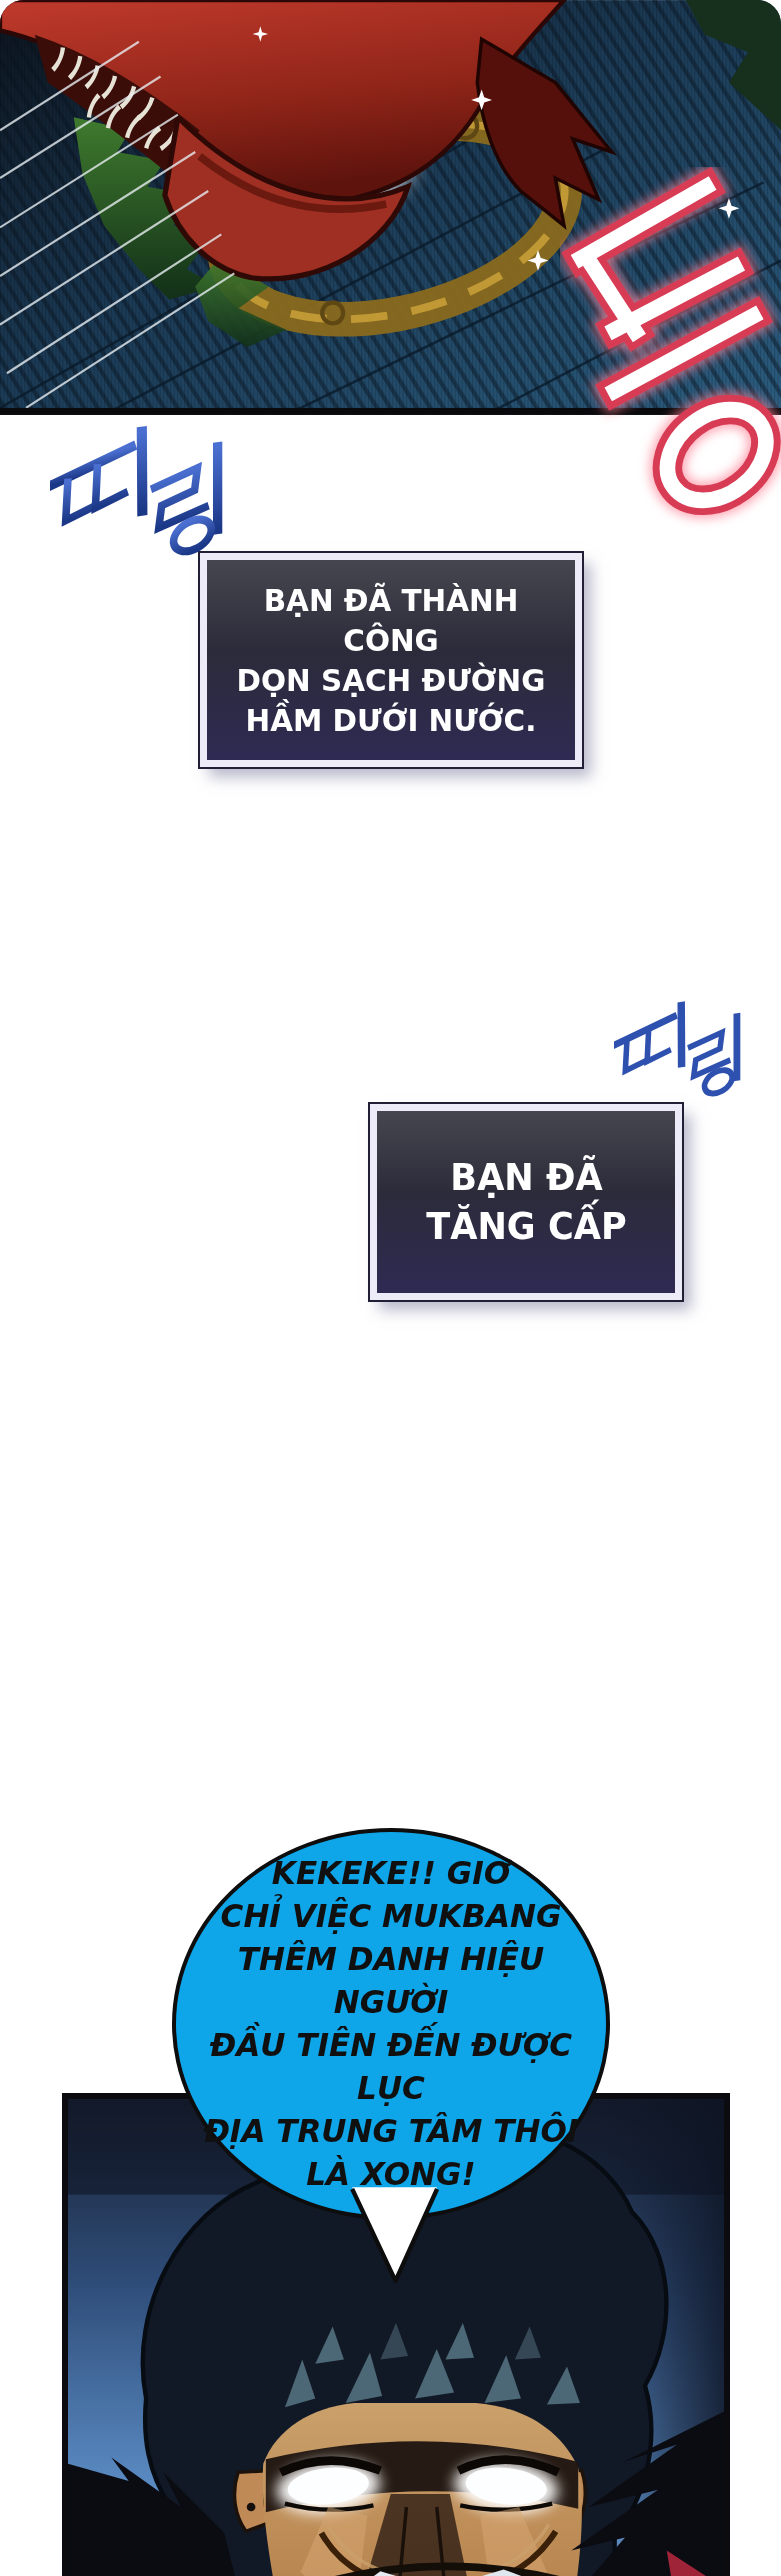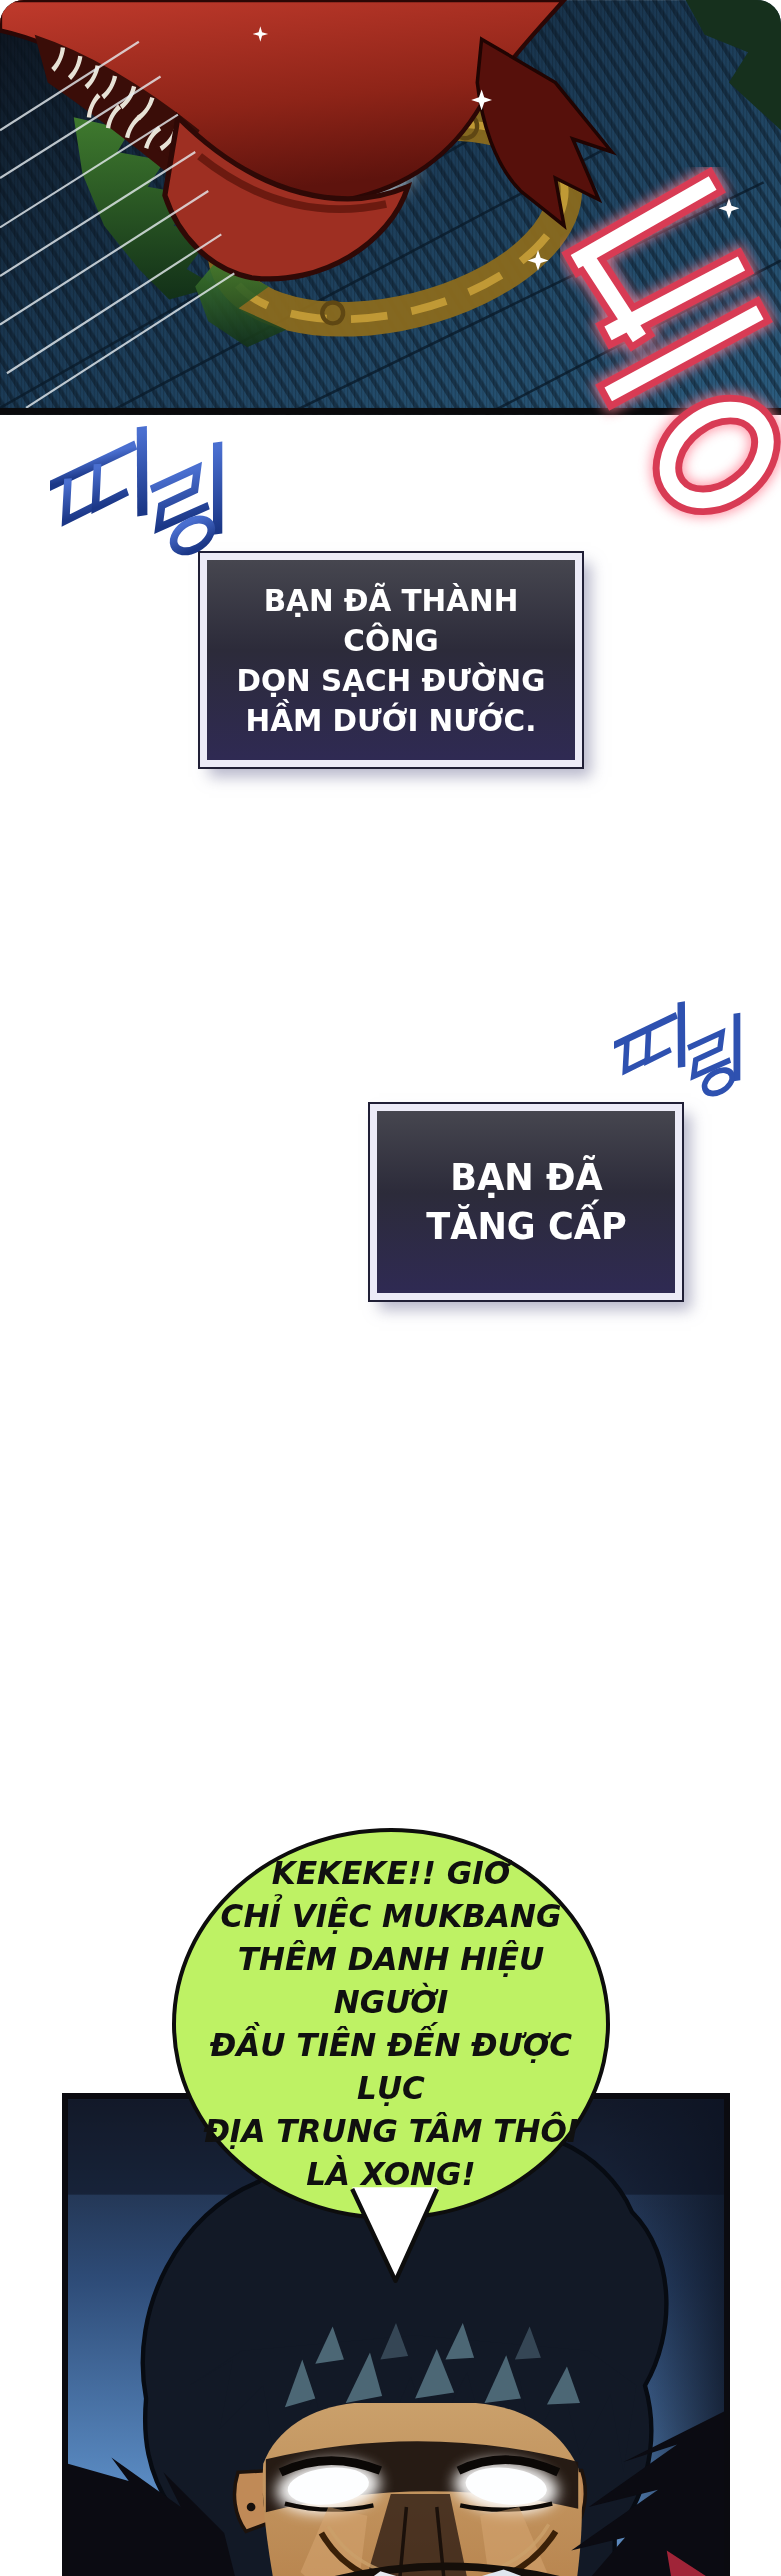--- a/index.html
+++ b/index.html
@@ -25,21 +25,21 @@
           display:flex;align-items:center;justify-content:center;text-align:center;}
   .sysbox .boxtext{color:#ffffff;font-weight:700;transform:scaleX(.95);
           font-size:31px;line-height:40px;letter-spacing:0px;}
   .box-1{left:200px;top:553px;width:382px;height:214px;}
   .box-2{left:97px;top:814px;width:398px;height:253px;}
   .box-3{left:354px;top:1104px;width:312px;height:196px;margin-left:16px;}
   .box-3 .boxtext{font-size:37px;line-height:49px;}
 
   
   .bubble{position:absolute;left:172px;top:1828px;width:438px;height:392px;z-index:5;
-          background:#bef264;border:4.3px solid #0d0d0d;border-radius:50%;
+          background:#0ea5e9;border:4.3px solid #0d0d0d;border-radius:50%;
           box-sizing:border-box;display:flex;align-items:center;justify-content:center;text-align:center;}
   .bubble .btext{font-style:italic;font-weight:600;color:#101010;
           font-size:32px;line-height:43px;transform:scaleX(.97);}
   .bubble-tail{position:absolute;left:347px;top:2187px;z-index:6;}
 
   
   .panel-bottom{position:absolute;left:62px;top:2093px;width:656px;height:521px;z-index:1;
           box-sizing:content-box;border:6px solid #0b0b10;background:#28405f;}
   .panel-bottom svg{display:block;}
 </style>

